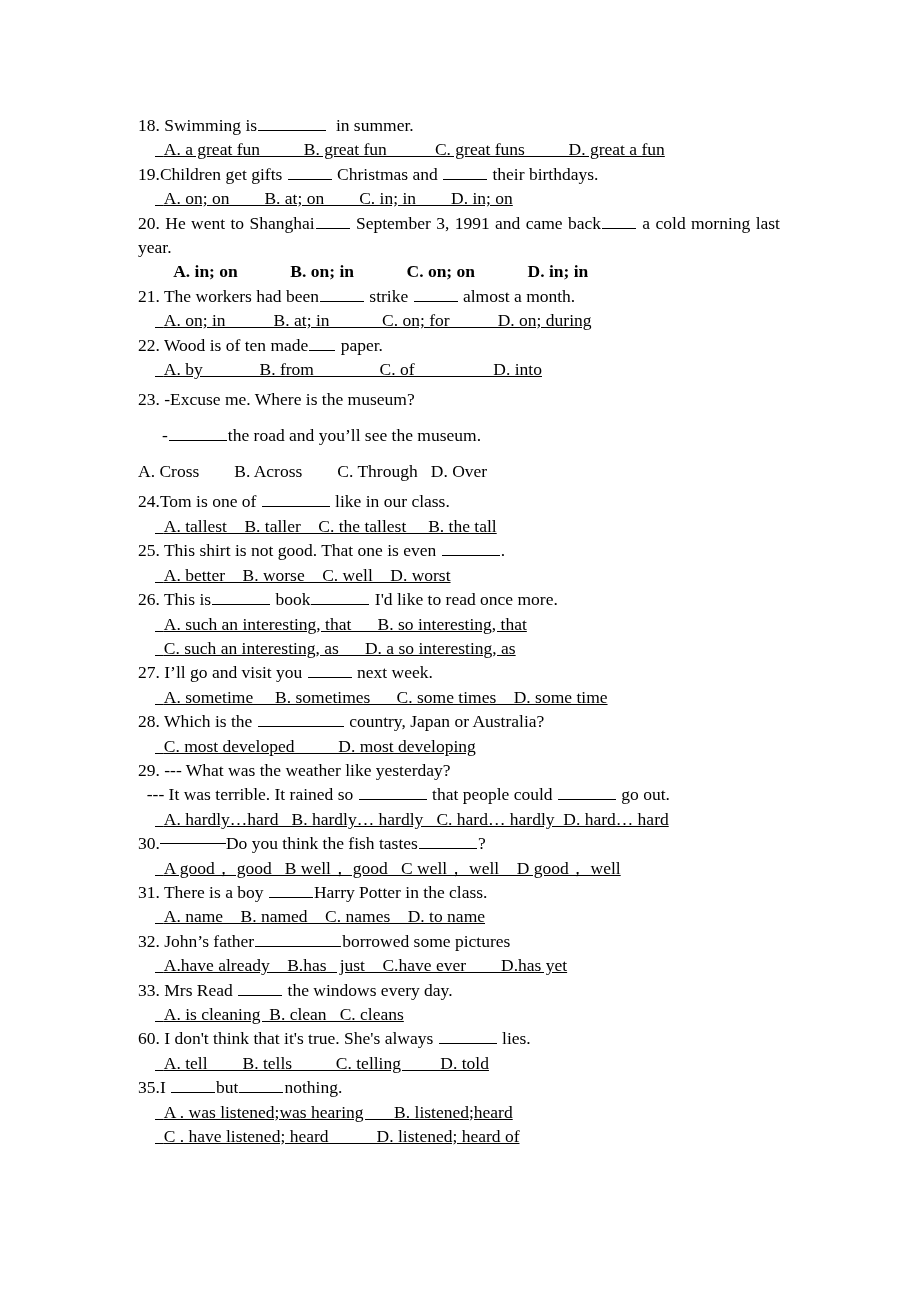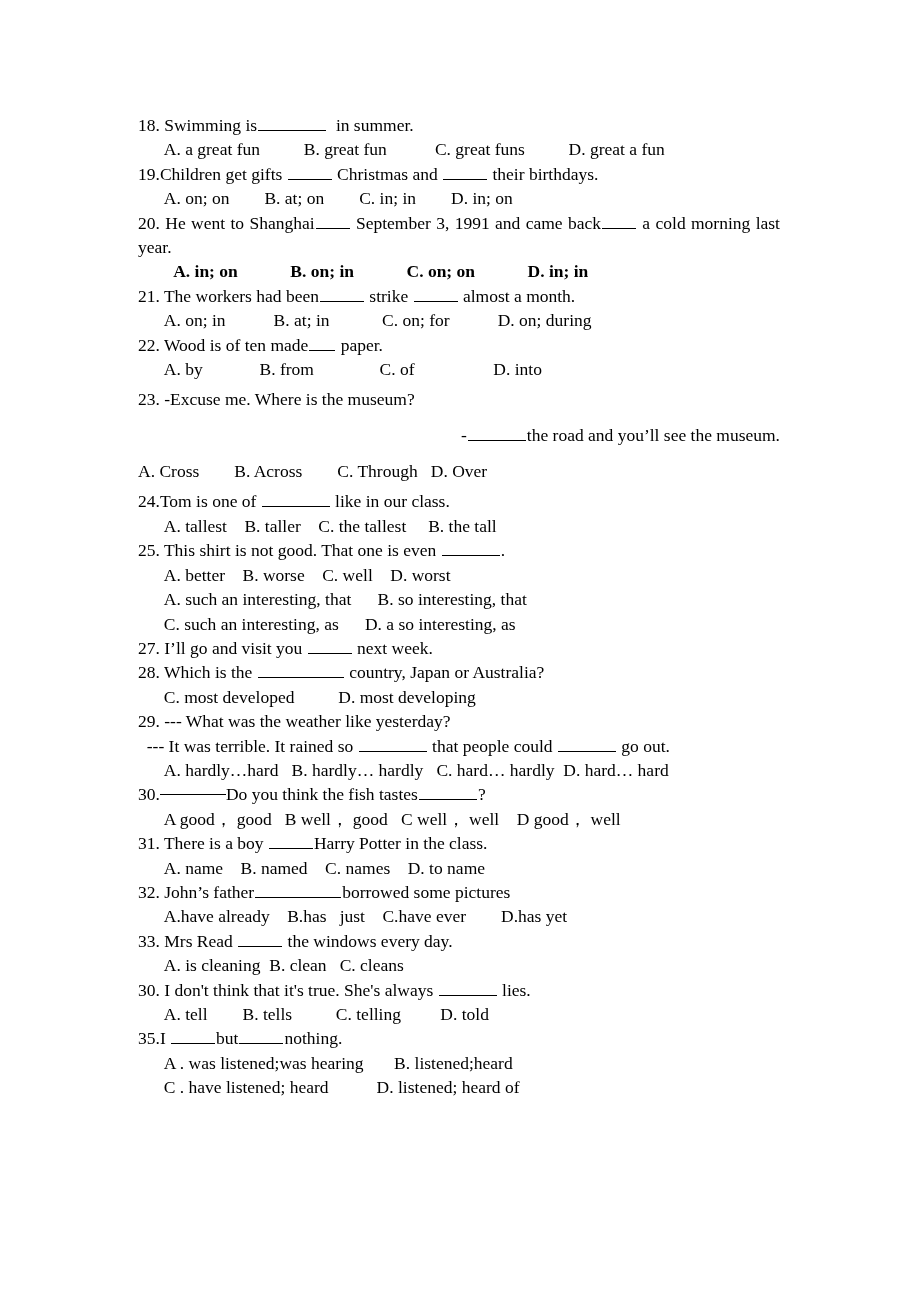--- a/index.html
+++ b/index.html
@@ -31,41 +31,41 @@
     white-space: pre-wrap;
     margin: 0;
   }
   
   .stem {
     text-indent: 0;
   }
   
   .opts {
     padding-left: 17px;
+    text-decoration: underline;
   }
   .opts-wide {
     padding-left: 22px;
     font-weight: bold;
   }
   .opts-flush {
     padding-left: 0;
   }
   
   .justified {
     text-align: justify;
     text-align-last: left;
     width: 642px;
   }
   
   .loose {
     line-height: 36px;
   }
   .loose-ind {
     padding-left: 24px;
-    text-align: right;
   }
   
   .blank {
     display: inline-block;
     border-bottom: 1px solid #000;
     vertical-align: baseline;
     height: 0.95em;
     margin: 0 1px;
   }
   .b-xs { width: 26px; }
@@ -124,26 +124,28 @@
     <div class="line stem"><span>24.Tom is one of </span><span class="blank b-xl"></span><span> like in our class.</span></div>
     <div class="line opts">  A. tallest    B. taller    C. the tallest     B. the tall</div>
   </div>
 
   <div class="qblock">
     <div class="line stem"><span>25. This shirt is not good. That one is even </span><span class="blank b-lg"></span><span>.</span></div>
     <div class="line opts">  A. better    B. worse    C. well    D. worst</div>
   </div>
 
   <div class="qblock">
+    <div class="line stem"><span>26. This is</span><span class="blank b-lg"></span><span> book</span><span class="blank b-lg"></span><span> I'd like to read once more.</span></div>
     <div class="line opts">  A. such an interesting, that      B. so interesting, that</div>
     <div class="line opts">  C. such an interesting, as      D. a so interesting, as</div>
   </div>
 
   <div class="qblock">
     <div class="line stem"><span>27. I’ll go and visit you </span><span class="blank b-md"></span><span> next week.</span></div>
+    <div class="line opts">  A. sometime     B. sometimes      C. some times    D. some time</div>
   </div>
 
   <div class="qblock">
     <div class="line stem"><span>28. Which is the </span><span class="blank b-xxl"></span><span> country, Japan or Australia?</span></div>
     <div class="line opts">  C. most developed          D. most developing</div>
   </div>
 
   <div class="qblock">
     <div class="line stem">29. --- What was the weather like yesterday?</div>
     <div class="line stem"><span>  --- It was terrible. It rained so </span><span class="blank b-xl"></span><span> that people could </span><span class="blank b-lg"></span><span> go out.</span></div>
@@ -164,21 +166,21 @@
     <div class="line stem"><span>32. John’s father</span><span class="blank b-xxl"></span><span>borrowed some pictures</span></div>
     <div class="line opts">  A.have already    B.has   just    C.have ever        D.has yet</div>
   </div>
 
   <div class="qblock">
     <div class="line stem"><span>33. Mrs Read </span><span class="blank b-md"></span><span> the windows every day.</span></div>
     <div class="line opts">  A. is cleaning  B. clean   C. cleans</div>
   </div>
 
   <div class="qblock">
-    <div class="line stem"><span>30. I don't think that it's true. She's always </span><span class="blank b-lg"></span><span> lies.</span></div>
+    <div class="line stem"><span>60. I don't think that it's true. She's always </span><span class="blank b-lg"></span><span> lies.</span></div>
     <div class="line opts">  A. tell        B. tells          C. telling         D. told</div>
   </div>
 
   <div class="qblock">
     <div class="line stem"><span>35.I </span><span class="blank b-md"></span><span>but</span><span class="blank b-md"></span><span>nothing.</span></div>
     <div class="line opts">  A . was listened;was hearing       B. listened;heard</div>
     <div class="line opts">  C . have listened; heard           D. listened; heard of</div>
   </div>
 
 </div>

